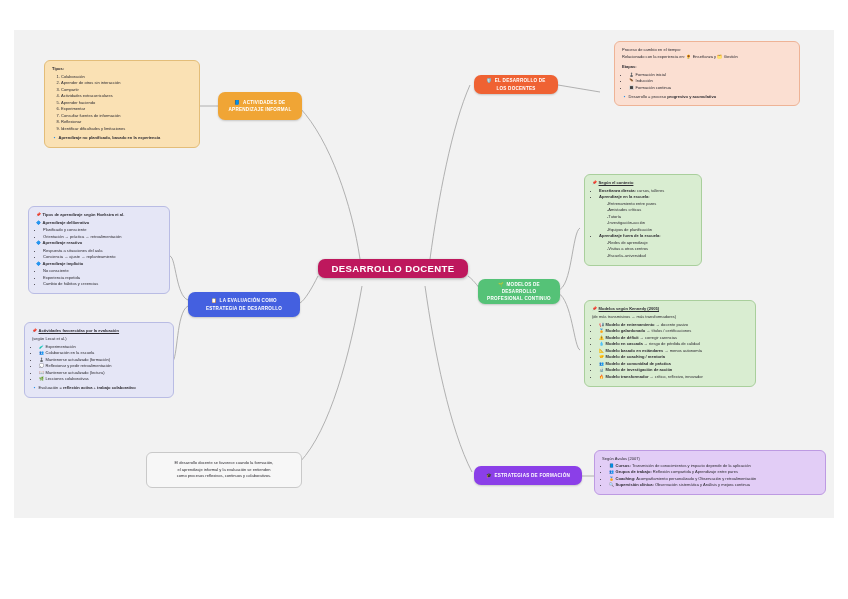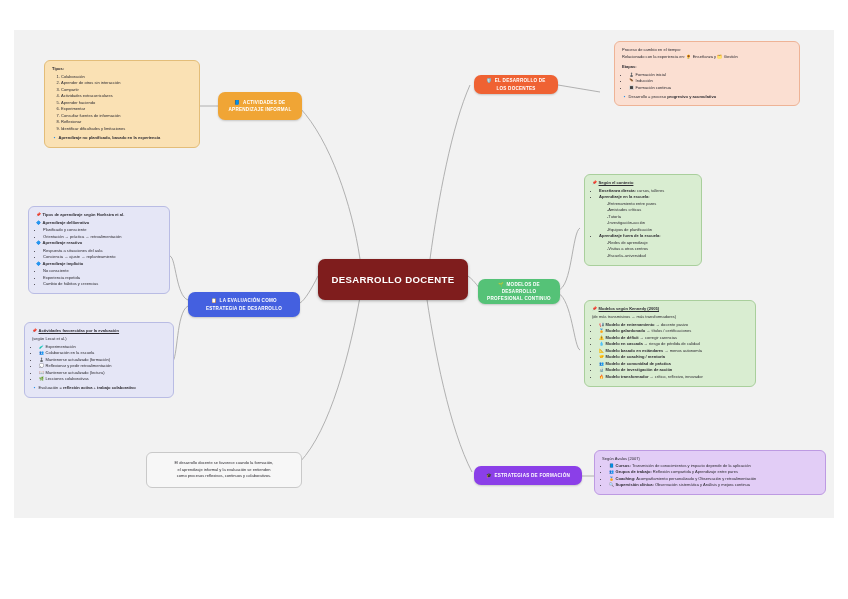--- a/index.html
+++ b/index.html
@@ -32,22 +32,22 @@
   }
   .pill .pic{margin-right:2.5px;font-size:4.6px;}
   .pill-orange{background:#f0a535;}
   .pill-red{background:#ef6233;}
   .pill-green{background:#55c277;}
   .pill-blue{background:#4460e0;}
   .pill-purple{background:#8b3fe8;}
 
   
   #center{
-    left:318px;top:259px;width:150px;height:41px;
-    background:#7f1d1d;border-radius:7px;
+    left:318px;top:259px;width:150px;height:19px;
+    background:#be185d;border-radius:7px;
     color:#fff;font-size:9.6px;font-weight:bold;letter-spacing:.35px;
     display:flex;align-items:center;justify-content:center;
     box-shadow:0 1px 3px rgba(0,0,0,.3);
   }
 
   
   .card{
     border-radius:6px;border:1px solid rgba(0,0,0,.14);
     padding:5px 7px;font-size:4.05px;line-height:1.62;color:#2c2a30;
   }

